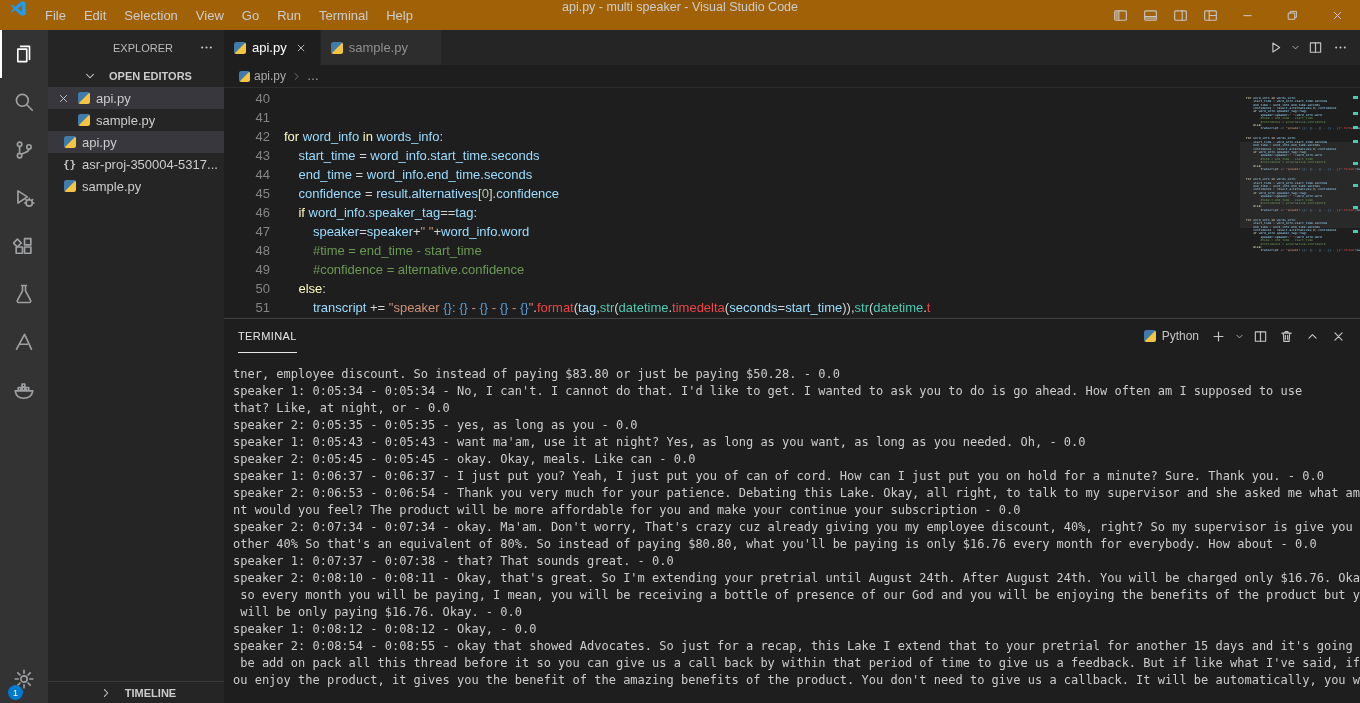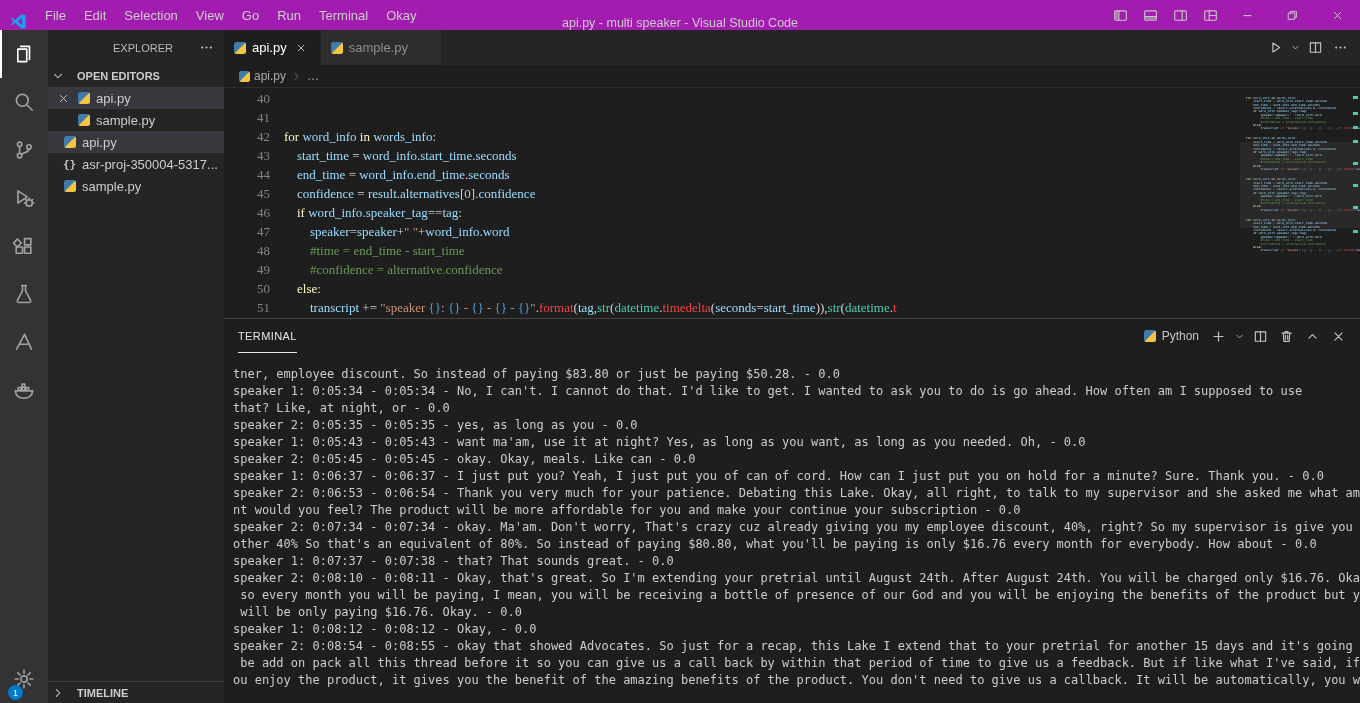--- a/index.html
+++ b/index.html
@@ -1,20 +1,20 @@
 <!DOCTYPE html>
 <html><head>
 <meta charset="utf-8">
 <style>
   *{margin:0;padding:0;box-sizing:border-box;}
   html,body{width:1360px;height:703px;overflow:hidden;background:#1e1e1e;font-family:"Liberation Sans",sans-serif;}
   .app{width:1360px;height:703px;display:flex;flex-direction:column;color:#cccccc;}
 
   
-  .titlebar{height:30px;flex:0 0 30px;background:#a21caf;display:flex;align-items:flex-end;position:relative;font-size:13px;}
+  .titlebar{height:30px;flex:0 0 30px;background:#a16207;display:flex;align-items:flex-start;position:relative;font-size:13px;}
   .logo{width:36px;display:flex;align-items:center;justify-content:center;}
   .logo svg{width:17px;height:17px;}
   .menubar{display:flex;height:100%;}
   .menu-item{padding:0 9px;display:flex;align-items:center;color:#cccccc;cursor:default;}
   .title{position:absolute;left:50%;transform:translateX(-50%);font-size:12.5px;color:#cccccc;white-space:nowrap;pointer-events:none;}
   .tb-actions{margin-left:auto;display:flex;align-items:stretch;height:100%;}
   .tb-icon{width:30px;display:flex;align-items:center;justify-content:center;color:#c5c5c5;}
   .tb-icon svg{width:15px;height:15px;}
   .wc{width:45px;display:flex;align-items:center;justify-content:center;color:#cccccc;}
   .wc svg{width:13px;height:13px;}
@@ -34,21 +34,21 @@
   
   .icon{display:inline-flex;align-items:center;justify-content:center;}
   .icon svg{width:16px;height:16px;display:block;}
   .py-glyph{display:block;width:12px;height:12px;border-radius:2.5px;background:linear-gradient(135deg,#3f7cac 0 49%,#f5c542 51% 100%);}
   .json-glyph{font-family:"DejaVu Sans Mono",monospace;font-size:11px;font-weight:bold;color:#c5c5c5;line-height:1;}
 
   
   .sidebar{width:176px;flex:0 0 176px;background:#252526;display:flex;flex-direction:column;font-size:13px;min-height:0;}
   .sb-title{height:35px;flex:0 0 35px;display:flex;align-items:center;justify-content:space-between;padding:0 10px 0 20px;font-size:11px;color:#bbbbbb;margin-left:45px;}
   .sb-title .icon svg{width:15px;height:15px;color:#cccccc;}
-  .section-header{height:22px;flex:0 0 22px;display:flex;align-items:center;font-size:11px;font-weight:700;color:#cccccc;padding-left:3px;gap:12px;cursor:pointer;}
+  .section-header{height:22px;flex:0 0 22px;display:flex;align-items:center;font-size:11px;font-weight:700;color:#cccccc;padding-left:3px;gap:12px;cursor:pointer;justify-content:center;}
   .section-header .icon svg{width:14px;height:14px;}
   .sb-row{height:22px;flex:0 0 22px;display:flex;align-items:center;gap:5px;color:#cccccc;cursor:pointer;white-space:nowrap;overflow:hidden;}
   .sb-row.selected{background:#37373d;}
   .sb-row .icon{width:15px;flex:0 0 15px;}
   .sb-row .label{overflow:hidden;text-overflow:clip;}
   .oe-row{padding-left:7px;}
   .close-slot{width:16px;flex:0 0 16px;display:flex;align-items:center;justify-content:center;color:#c5c5c5;}
   .close-slot svg{width:13px;height:13px;}
   .close-slot.hidden{visibility:hidden;}
   .folder-row{padding-left:14px;}
@@ -71,21 +71,21 @@
 
   .breadcrumbs{height:22px;flex:0 0 22px;display:flex;align-items:center;gap:4px;padding-left:15px;font-size:12px;color:#a9a9a9;}
   .breadcrumbs .icon svg{width:13px;height:13px;}
   .breadcrumbs .py-glyph{width:11px;height:11px;}
   .crumb{cursor:pointer;}
   .sep{color:#6e6e6e;}
   .sep svg{width:11px;height:11px;}
 
   
   .code-region{flex:1;display:flex;min-height:0;border-top:1px solid rgba(255,255,255,0.07);}
-  .code{flex:1;min-width:0;overflow:hidden;padding-top:1px;font-family:Liberation Serif, serif;font-size:13px;line-height:19px;}
+  .code{flex:1;min-width:0;overflow:hidden;padding-top:1px;font-family:Liberation Sans, sans-serif;font-size:13px;line-height:19px;}
   .code-line{display:flex;height:19px;white-space:pre;}
   .ln{flex:0 0 46px;text-align:right;color:#858585;}
   .lc{padding-left:14px;white-space:pre;color:#d4d4d4;}
   .tk-k{color:#fef9c3;} .tk-v{color:#9CDCFE;} .tk-n{color:#B5CEA8;} .tk-s{color:#CE9178;}
   .tk-c{color:#6A9955;} .tk-f{color:#ef4444;} .tk-t{color:#4EC9B0;} .tk-p{color:#569CD6;}
 
   .minimap{flex:0 0 120px;position:relative;overflow:hidden;padding:2px 0 0 6px;cursor:pointer;}
   .mm-line{white-space:pre;font-family:"DejaVu Sans Mono",monospace;font-size:3px;line-height:3.4px;height:3.4px;color:#8a8a8a;overflow:hidden;}
   .mm-slider{position:absolute;top:54px;left:0;right:0;height:86px;background:rgba(121,121,121,0.12);}
   .mm-mark{position:absolute;right:2px;width:5px;height:3px;background:#4ec9b0;}
@@ -112,21 +112,21 @@
         </svg>
     </span>
     <nav class="menubar" id="menubar">
         <div class="menu-item">File</div>
         <div class="menu-item">Edit</div>
         <div class="menu-item">Selection</div>
         <div class="menu-item">View</div>
         <div class="menu-item">Go</div>
         <div class="menu-item">Run</div>
         <div class="menu-item">Terminal</div>
-        <div class="menu-item">Okay</div>
+        <div class="menu-item">Help</div>
       </nav>
     <div class="title">api.py - multi speaker - Visual Studio Code</div>
     <div class="tb-actions">
       <span class="tb-icon">
           <svg viewBox="0 0 16 16" fill="none" stroke="currentColor" stroke-width="1.2" stroke-linecap="round" stroke-linejoin="round">
             <rect x="1.8" y="3" width="12.4" height="10" rx="1"></rect>
             <path d="M6.2 3v10"></path>
             <path d="M2.5 3.7h3v8.6h-3z" fill="currentColor" stroke="none" opacity="0.55"></path>
           </svg>
         </span>

